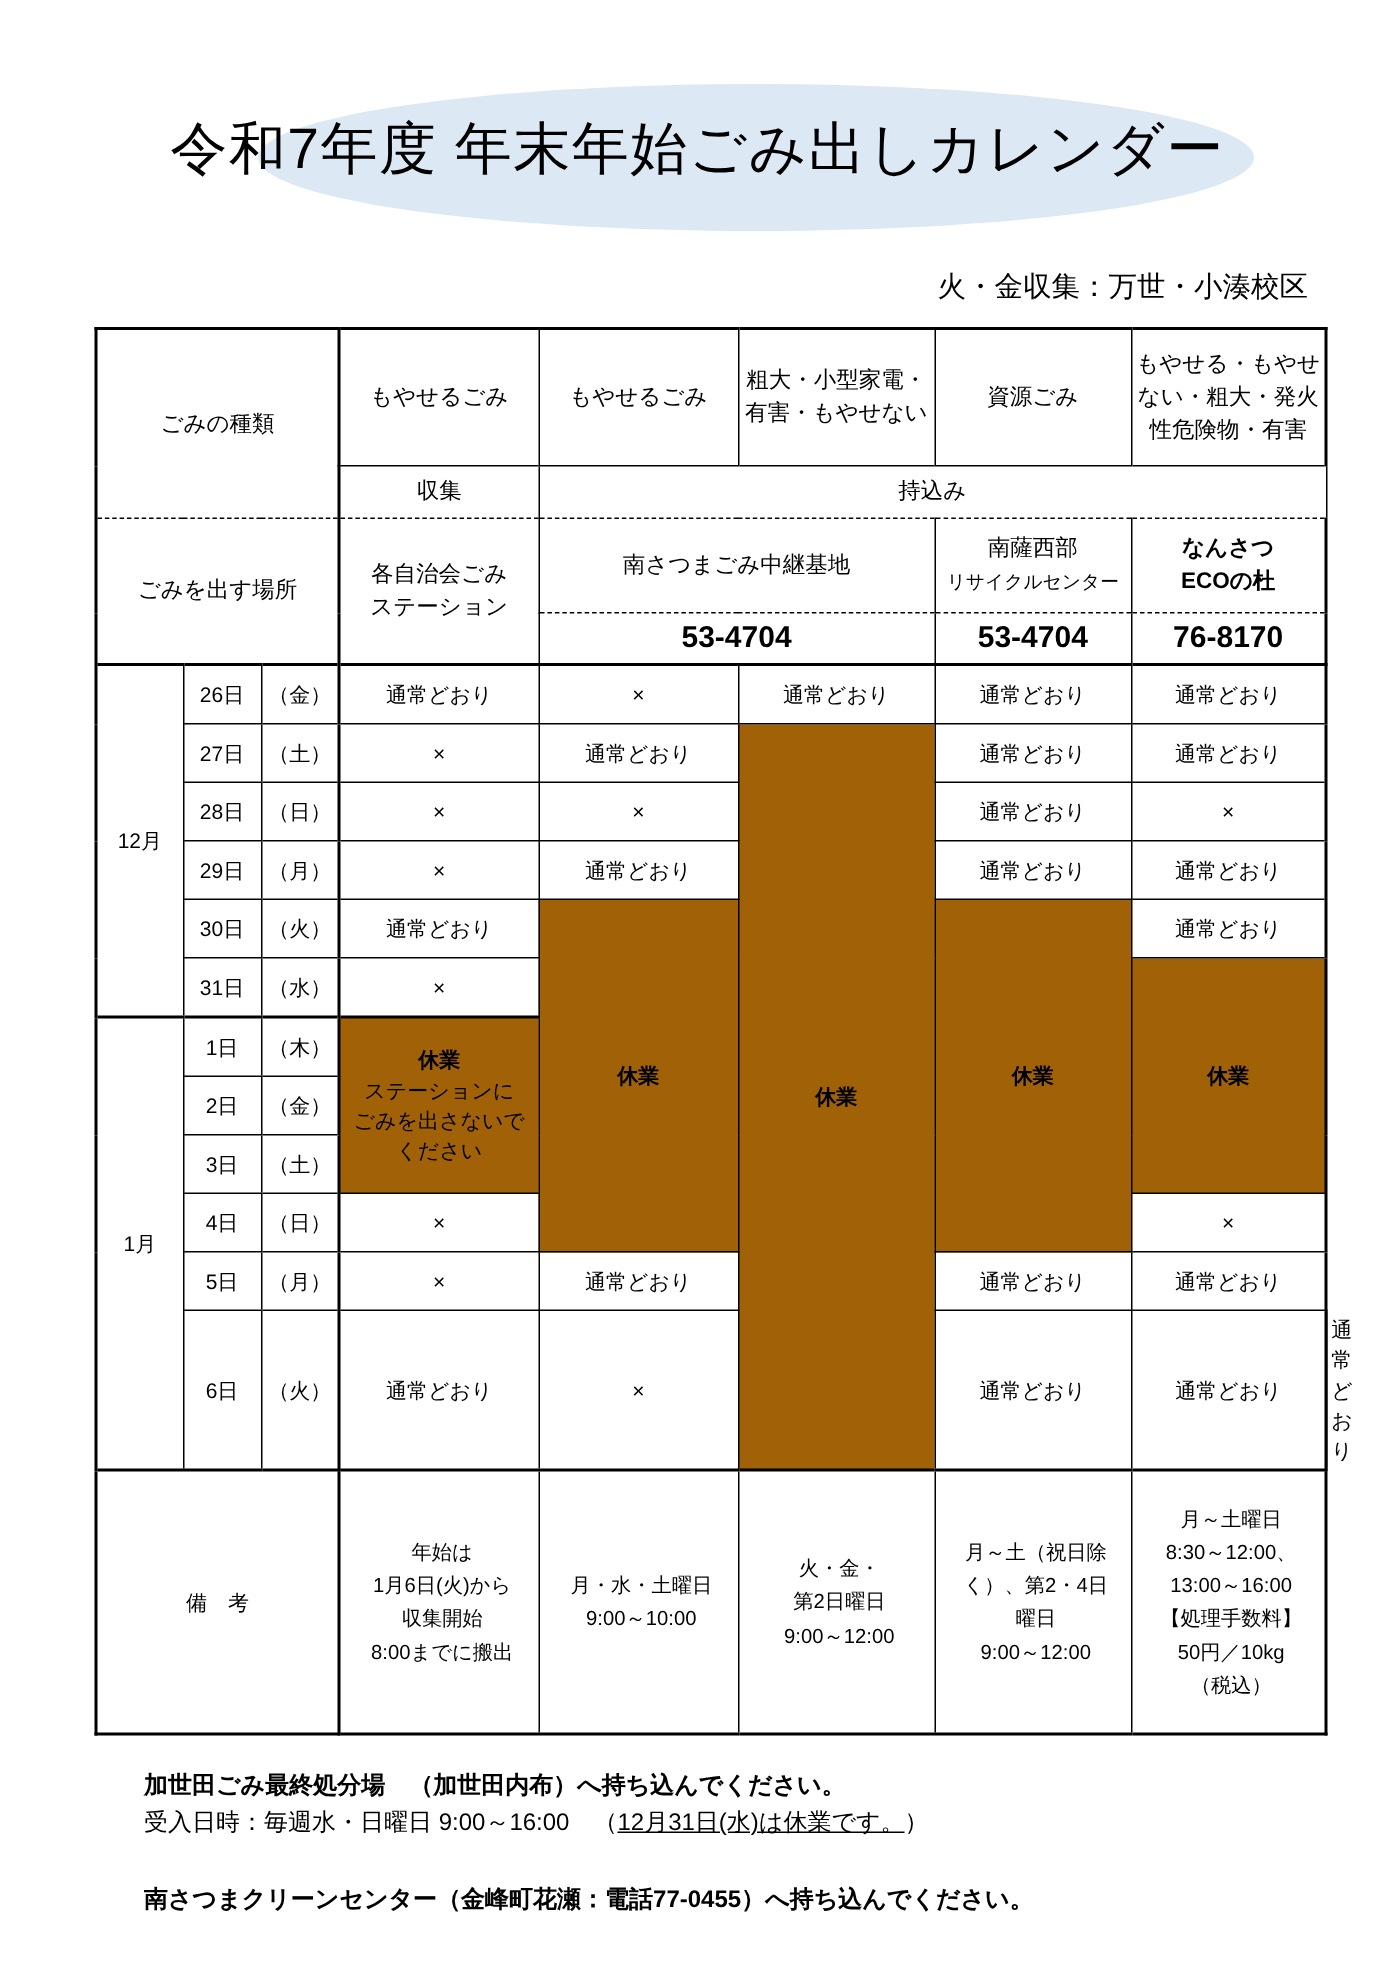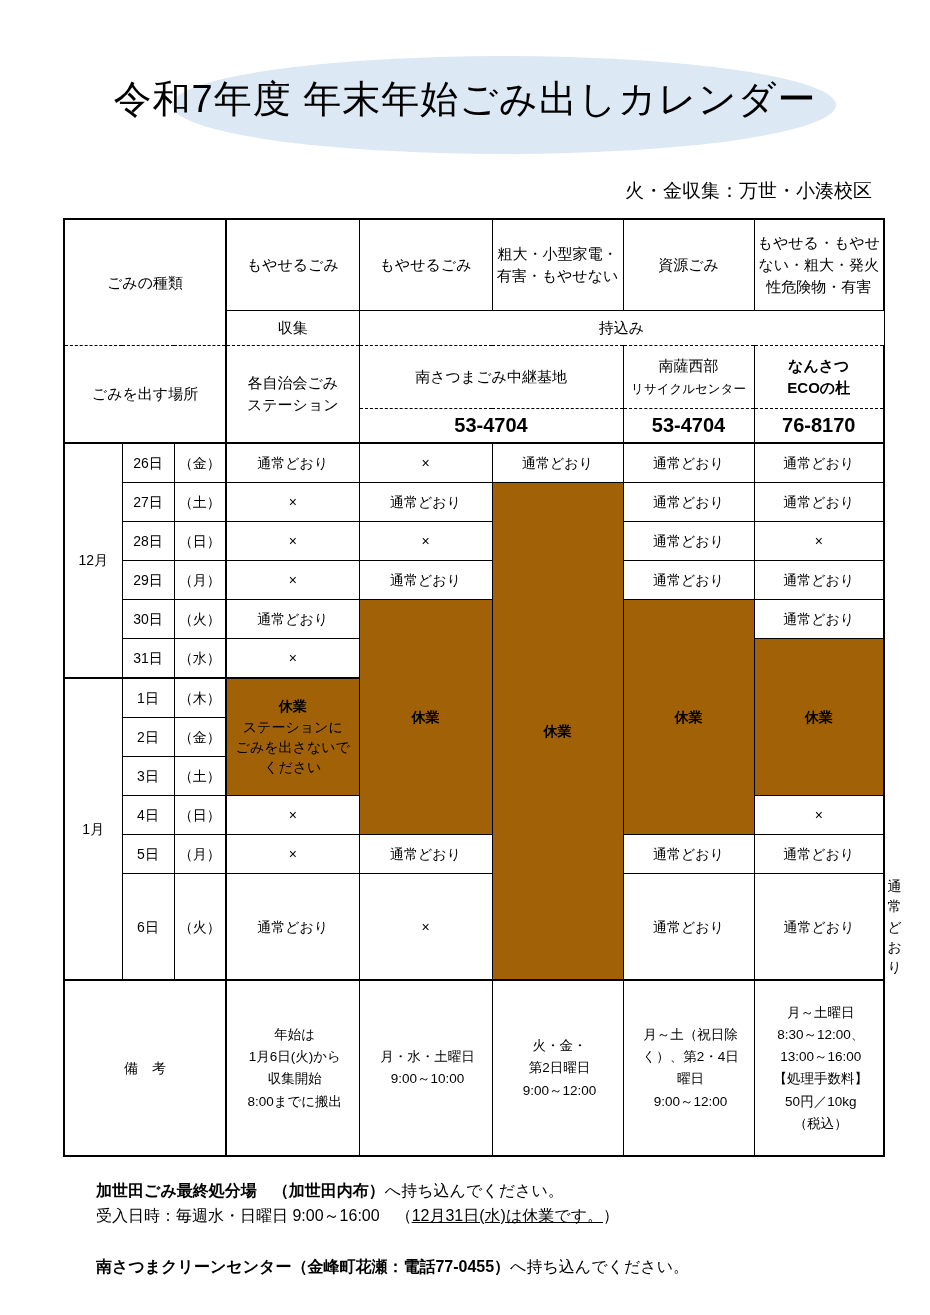--- a/index.html
+++ b/index.html
@@ -105,21 +105,21 @@
 
   
   .notes {
     padding: 22px 40px 0 70px;
     font-size: 16px;
     line-height: 1.55;
   }
   .note-block { margin-bottom: 26px; }
   .note-l1 { text-indent: 0; }
   .note-l2 { padding-left: 26px; font-weight: bold; }
-  .note-l2 .plain { font-weight: normal; }
+  .note-l2 .plain { font-weight: bold; }
   .note-l3 { padding-left: 26px; }
   .u { text-decoration: underline; text-align: center; }
   .mark { margin-right: 8px; }
 </style>
 </head>
 <body>
 
 <div class="title-wrap">
   <div class="title-ellipse"></div>
   <div class="title-text">令和7年度 年末年始ごみ出しカレンダー</div>

